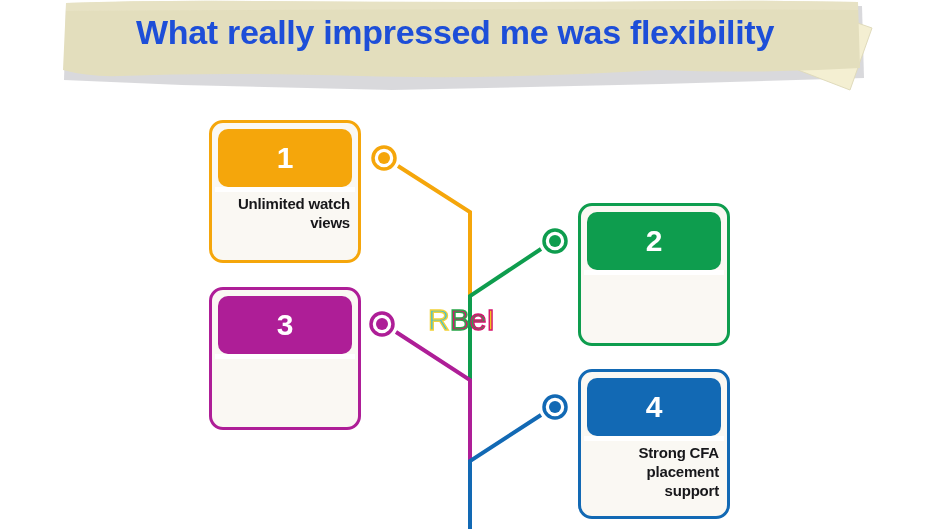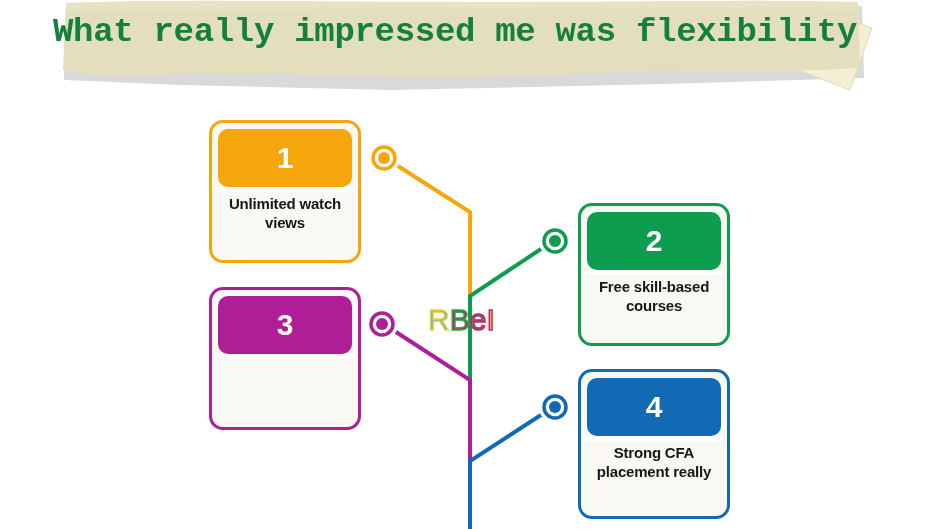--- a/index.html
+++ b/index.html
@@ -11,36 +11,36 @@
     position:relative;
   }
   #stage{position:relative;width:940px;height:529px;overflow:hidden;background:#fff;}
 
   
   #banner-wrap{position:absolute;left:60px;top:0px;width:820px;height:92px;}
   #banner-svg{position:absolute;left:0;top:0;}
   #banner-title{
     position:absolute;left:0;top:0;width:790px;height:64px;
     display:flex;align-items:center;justify-content:center;
-    font-size:34px;font-weight:bold;color:#15803d;
+    font-size:34px;font-weight:bold;color:#1d4ed8;
     letter-spacing:-0.3px;white-space:nowrap;
-    font-family:Liberation Mono, monospace;
+    font-family:Liberation Sans, sans-serif;
     text-align:right;
   }
 
   
   #connectors{position:absolute;left:0;top:0;width:940px;height:529px;}
 
   
   .card{position:absolute;box-sizing:border-box;border-style:solid;border-width:3px;border-radius:14px;background:#FAF8F3;}
   .card-head{position:absolute;left:6px;top:6px;right:6px;height:58px;border-radius:10px;
              display:flex;align-items:center;justify-content:center;}
   .card-num{font-size:30px;font-weight:bold;color:#ffffff;line-height:1;}
   .card-body{position:absolute;left:8px;right:8px;top:72px;bottom:6px;
-             display:flex;align-items:flex-start;justify-content:center;text-align:center;}
+             display:flex;align-items:flex-start;justify-content:center;text-align:right;}
   .card-text{font-size:15px;font-weight:bold;color:#17171a;line-height:1.25;letter-spacing:-0.2px;}
 
   
   .card-notch{position:absolute;left:3px;right:3px;top:64px;height:5px;background:#ffffff;}
 
   
   #logo{position:absolute;left:428px;top:305px;font-size:30px;font-weight:normal;
         letter-spacing:0px;line-height:1;white-space:nowrap;
         font-family:"Liberation Sans", sans-serif;}
   #logo span{display:inline-block;}
@@ -104,39 +104,36 @@
     <div class="card-body">
       <span class="card-text">Unlimited watch views</span>
     </div>
   </div>
 
   <div class="card" style="left:578px;top:203px;width:152px;height:143px;border-color:#0E9D4E;">
     <div class="card-head" style="background:#0E9D4E;">
       <span class="card-num">2</span>
     </div>
     <div class="card-notch"></div>
-    <div class="card-body">
-      <span class="card-text">Free skill-based courses</span>
-    </div>
   </div>
 
   <div class="card" style="left:209px;top:287px;width:152px;height:143px;border-color:#AE1E97;">
     <div class="card-head" style="background:#AE1E97;">
       <span class="card-num">3</span>
     </div>
     <div class="card-notch"></div>
   </div>
 
   <div class="card" style="left:578px;top:369px;width:152px;height:150px;border-color:#1269B4;">
     <div class="card-head" style="background:#1269B4;">
       <span class="card-num">4</span>
     </div>
     <div class="card-notch"></div>
     <div class="card-body">
-      <span class="card-text">Strong CFA placement really</span>
+      <span class="card-text">Strong CFA placement support</span>
     </div>
   </div>
 
   <div id="logo">
     <span class="lg-r">R</span><span class="lg-b">B</span><span class="lg-e">e</span><span class="lg-i">I</span>
   </div>
 
 </div>
 
 </body></html>

